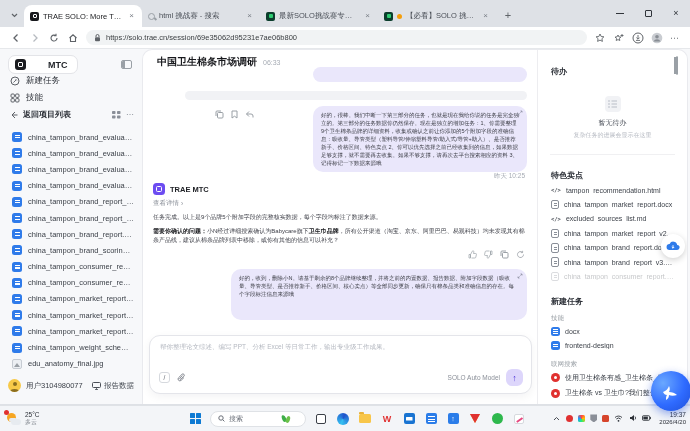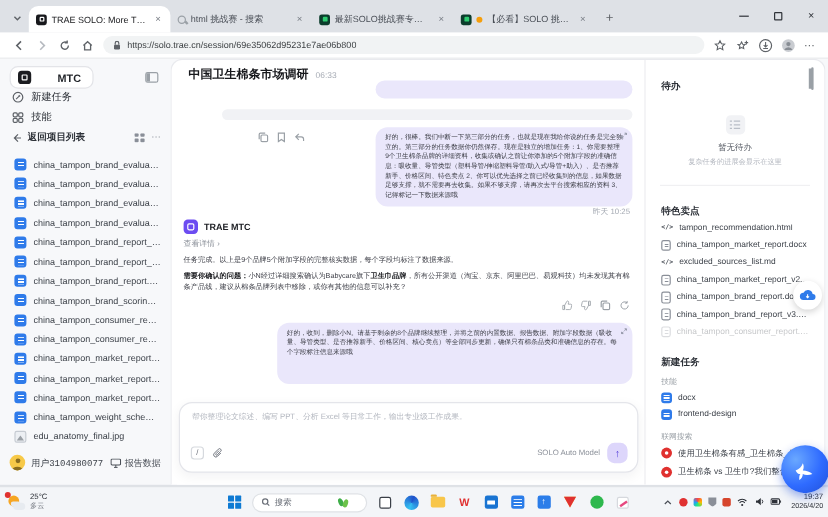--- a/index.html
+++ b/index.html
@@ -56,21 +56,21 @@
   .doc-ico{width:10px;height:10px;background:#2f7bea;border-radius:2.5px;position:relative;flex:0 0 auto;}
   .doc-ico::after{content:"";position:absolute;left:2.5px;right:2.5px;top:3px;height:5px;background:repeating-linear-gradient(#fff 0 1px,transparent 1px 2.5px);}
   .img-ico{width:10px;height:10px;background:#eceff3;border:1px solid #c6cbd2;border-radius:2px;position:relative;flex:0 0 auto;display:none;}
   .img-ico::after{content:"";position:absolute;bottom:1px;left:1px;border-left:3px solid transparent;border-right:3px solid transparent;border-bottom:4px solid #9aa0a6;} .file-row.t-img .img-ico{display:block;}
   .file-row .fname{font-size:7.5px;color:#3a3f47;flex:1;}
   .side-bottom{position:absolute;bottom:12px;left:8px;right:8px;display:flex;align-items:center;justify-content:space-between;}
   .user-chip{display:flex;align-items:center;gap:5px;}
   .ava{width:13px;height:13px;border-radius:50%;background:#f7c948;position:relative;overflow:hidden;}
   .ava::before{content:"";position:absolute;top:2.5px;left:4.5px;width:4px;height:4px;border-radius:50%;background:#8a6d1f;}
   .ava::after{content:"";position:absolute;bottom:-2px;left:2px;width:9px;height:5px;border-radius:50% 50% 0 0;background:#8a6d1f;}
-  .user-name{font-size:7.5px;color:#3a3f47;font-family:Liberation Mono, monospace;}
+  .user-name{font-size:7.5px;color:#3a3f47;}
   .dl-btn{display:flex;align-items:center;gap:3px;font-size:7.5px;color:#4a4f57;}
 
   
   .main-card{position:absolute;left:142px;right:2px;top:0;bottom:0;background:#fff;border:1px solid #e9eaee;border-bottom:none;border-radius:10px 10px 0 0;display:flex;overflow:hidden;}
   .chat-col{flex:1;position:relative;}
   .chat-header{position:absolute;top:5px;left:14px;display:flex;align-items:baseline;gap:6px;}
   .chat-title{font-size:10px;font-weight:bold;color:#17181c;}
   .chat-time{font-size:7px;color:#a6abb4;}
   .bubble{background:#eae7fb;border-radius:10px;color:#3f4049;font-size:5.5px;line-height:1.45;padding:6px 8px;position:relative;overflow:hidden;}
   .partial-bubble{position:absolute;top:17px;right:10px;width:214px;height:15px;background:#eae7fb;border-radius:10px;}

